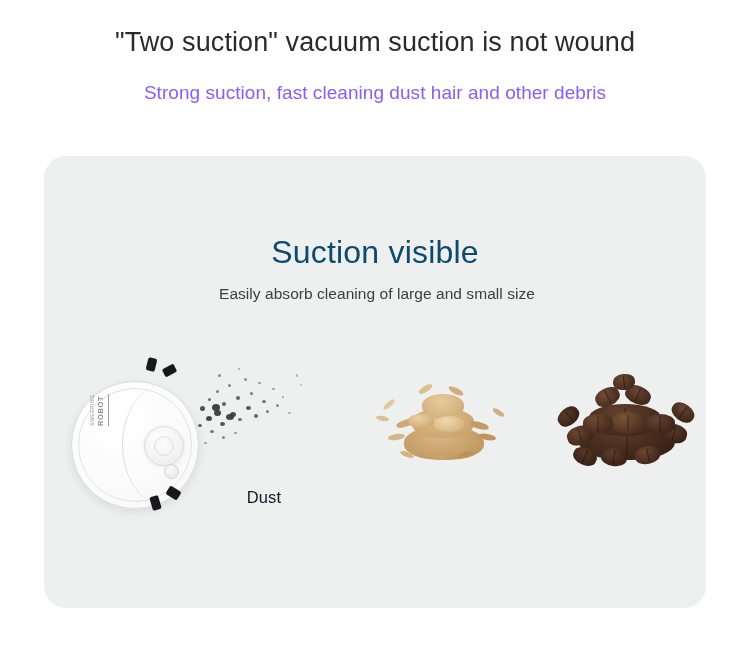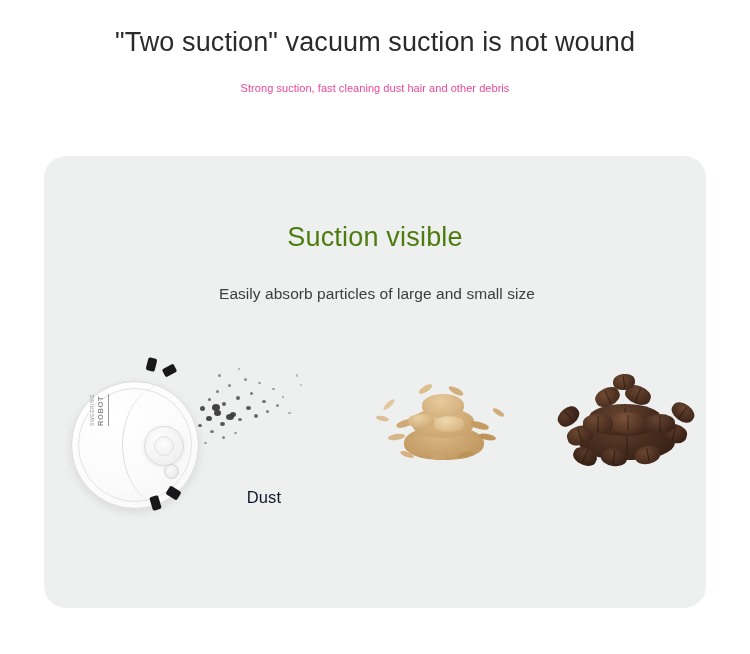--- a/index.html
+++ b/index.html
@@ -23,44 +23,44 @@
   }
   .headline {
     font-size: 27px;
     font-weight: 400;
     color: #2b2b2b;
     letter-spacing: 0.1px;
     line-height: 1.25;
     margin: 0;
   }
   .subhead {
-    font-size: 11px;
+    font-size: 19px;
     font-weight: 400;
-    color: #ec4899;
+    color: #8b5cf6;
     margin: 22px 0 0 0;
     letter-spacing: 0.05px;
   }
 
   
   .card {
     position: absolute;
     left: 44px;
     top: 156px;
     width: 662px;
     height: 452px;
     background: #eeefef;
     border-radius: 22px;
   }
 
   .card-title {
     text-align: center;
-    font-size: 27px;
+    font-size: 32px;
     font-weight: 400;
-    color: #4d7c0f;
-    margin: 0;
+    color: #0c4a6e;
+    margin: 12px;
     padding-top: 66px;
     letter-spacing: 0.2px;
   }
   .card-desc {
     position: absolute;
     left: 175px;
     top: 112px;
     width: 330px;
     font-size: 15.5px;
     color: #3d3d3d;
@@ -242,21 +242,21 @@
 <body>
 
 <div class="header">
   <h1 class="headline">"Two suction" vacuum suction is not wound</h1>
   <p class="subhead">Strong suction, fast cleaning dust hair and other debris</p>
 </div>
 
 <div class="card">
 
   <h2 class="card-title">Suction visible</h2>
-  <p class="card-desc">Easily absorb particles of large and small size</p>
+  <p class="card-desc">Easily absorb cleaning of large and small size</p>
 
   <div class="showcase">
 
     <div class="robot-wrap">
       <div class="robot-body">
         <div class="robot-ring"></div>
         <div class="robot-split"></div>
         <div class="robot-brand">
           <span class="b1">SWEEPING</span>
           <span class="b2">ROBOT</span>

